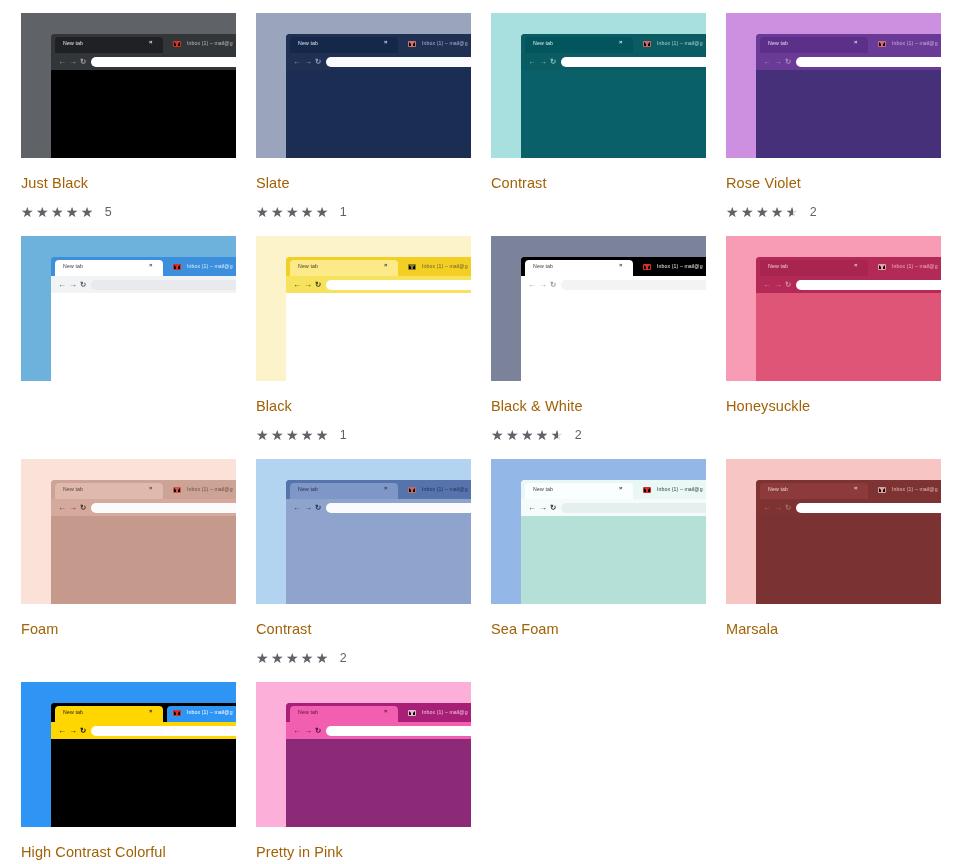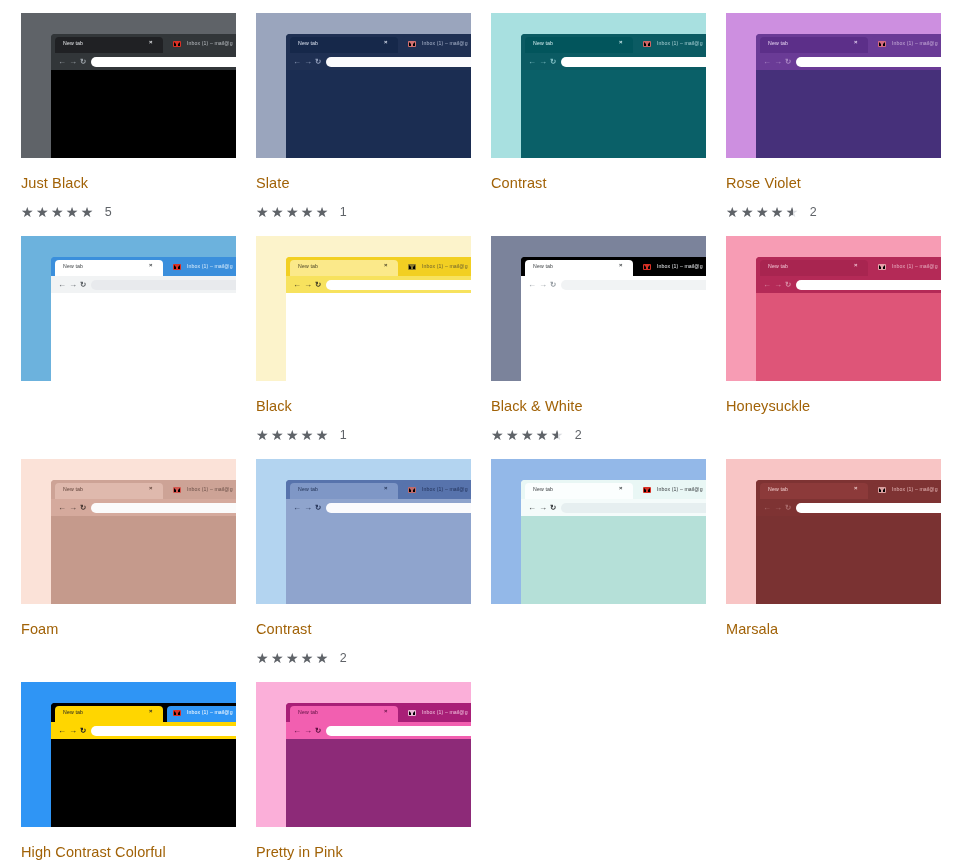--- a/index.html
+++ b/index.html
@@ -390,20 +390,21 @@
             <div class="toolbar" style="background: rgb(244, 251, 250);">
               <div class="nav back" style="color: rgb(60, 64, 67);">←</div>
               <div class="nav fwd" style="color: rgb(60, 64, 67);">→</div>
               <div class="nav rel" style="color: rgb(60, 64, 67);">↻</div>
               <div class="omni" style="background: rgb(230, 239, 240);"></div>
             </div>
             <div class="content" style="background: rgb(181, 224, 216);"></div>
           </div>
         </div>
       </div>
+      <div class="title">Sea Foam</div>
     </div>
     <div class="card">
       <div class="thumb">
         <div class="mb">
           <div class="frame" style="background: rgb(248, 197, 197);"></div>
           <div class="win" style="background: rgb(126, 51, 51);">
             <div class="tabstrip" style="background: rgb(126, 51, 51);">
               <div class="tab-2" style="background: rgb(126, 51, 51);"></div>
               <span class="gicon" style="background: rgb(217, 160, 160);"></span>
               <div class="tab2-label" style="color: rgb(227, 180, 180);">Inbox (1) – mail@g</div>

